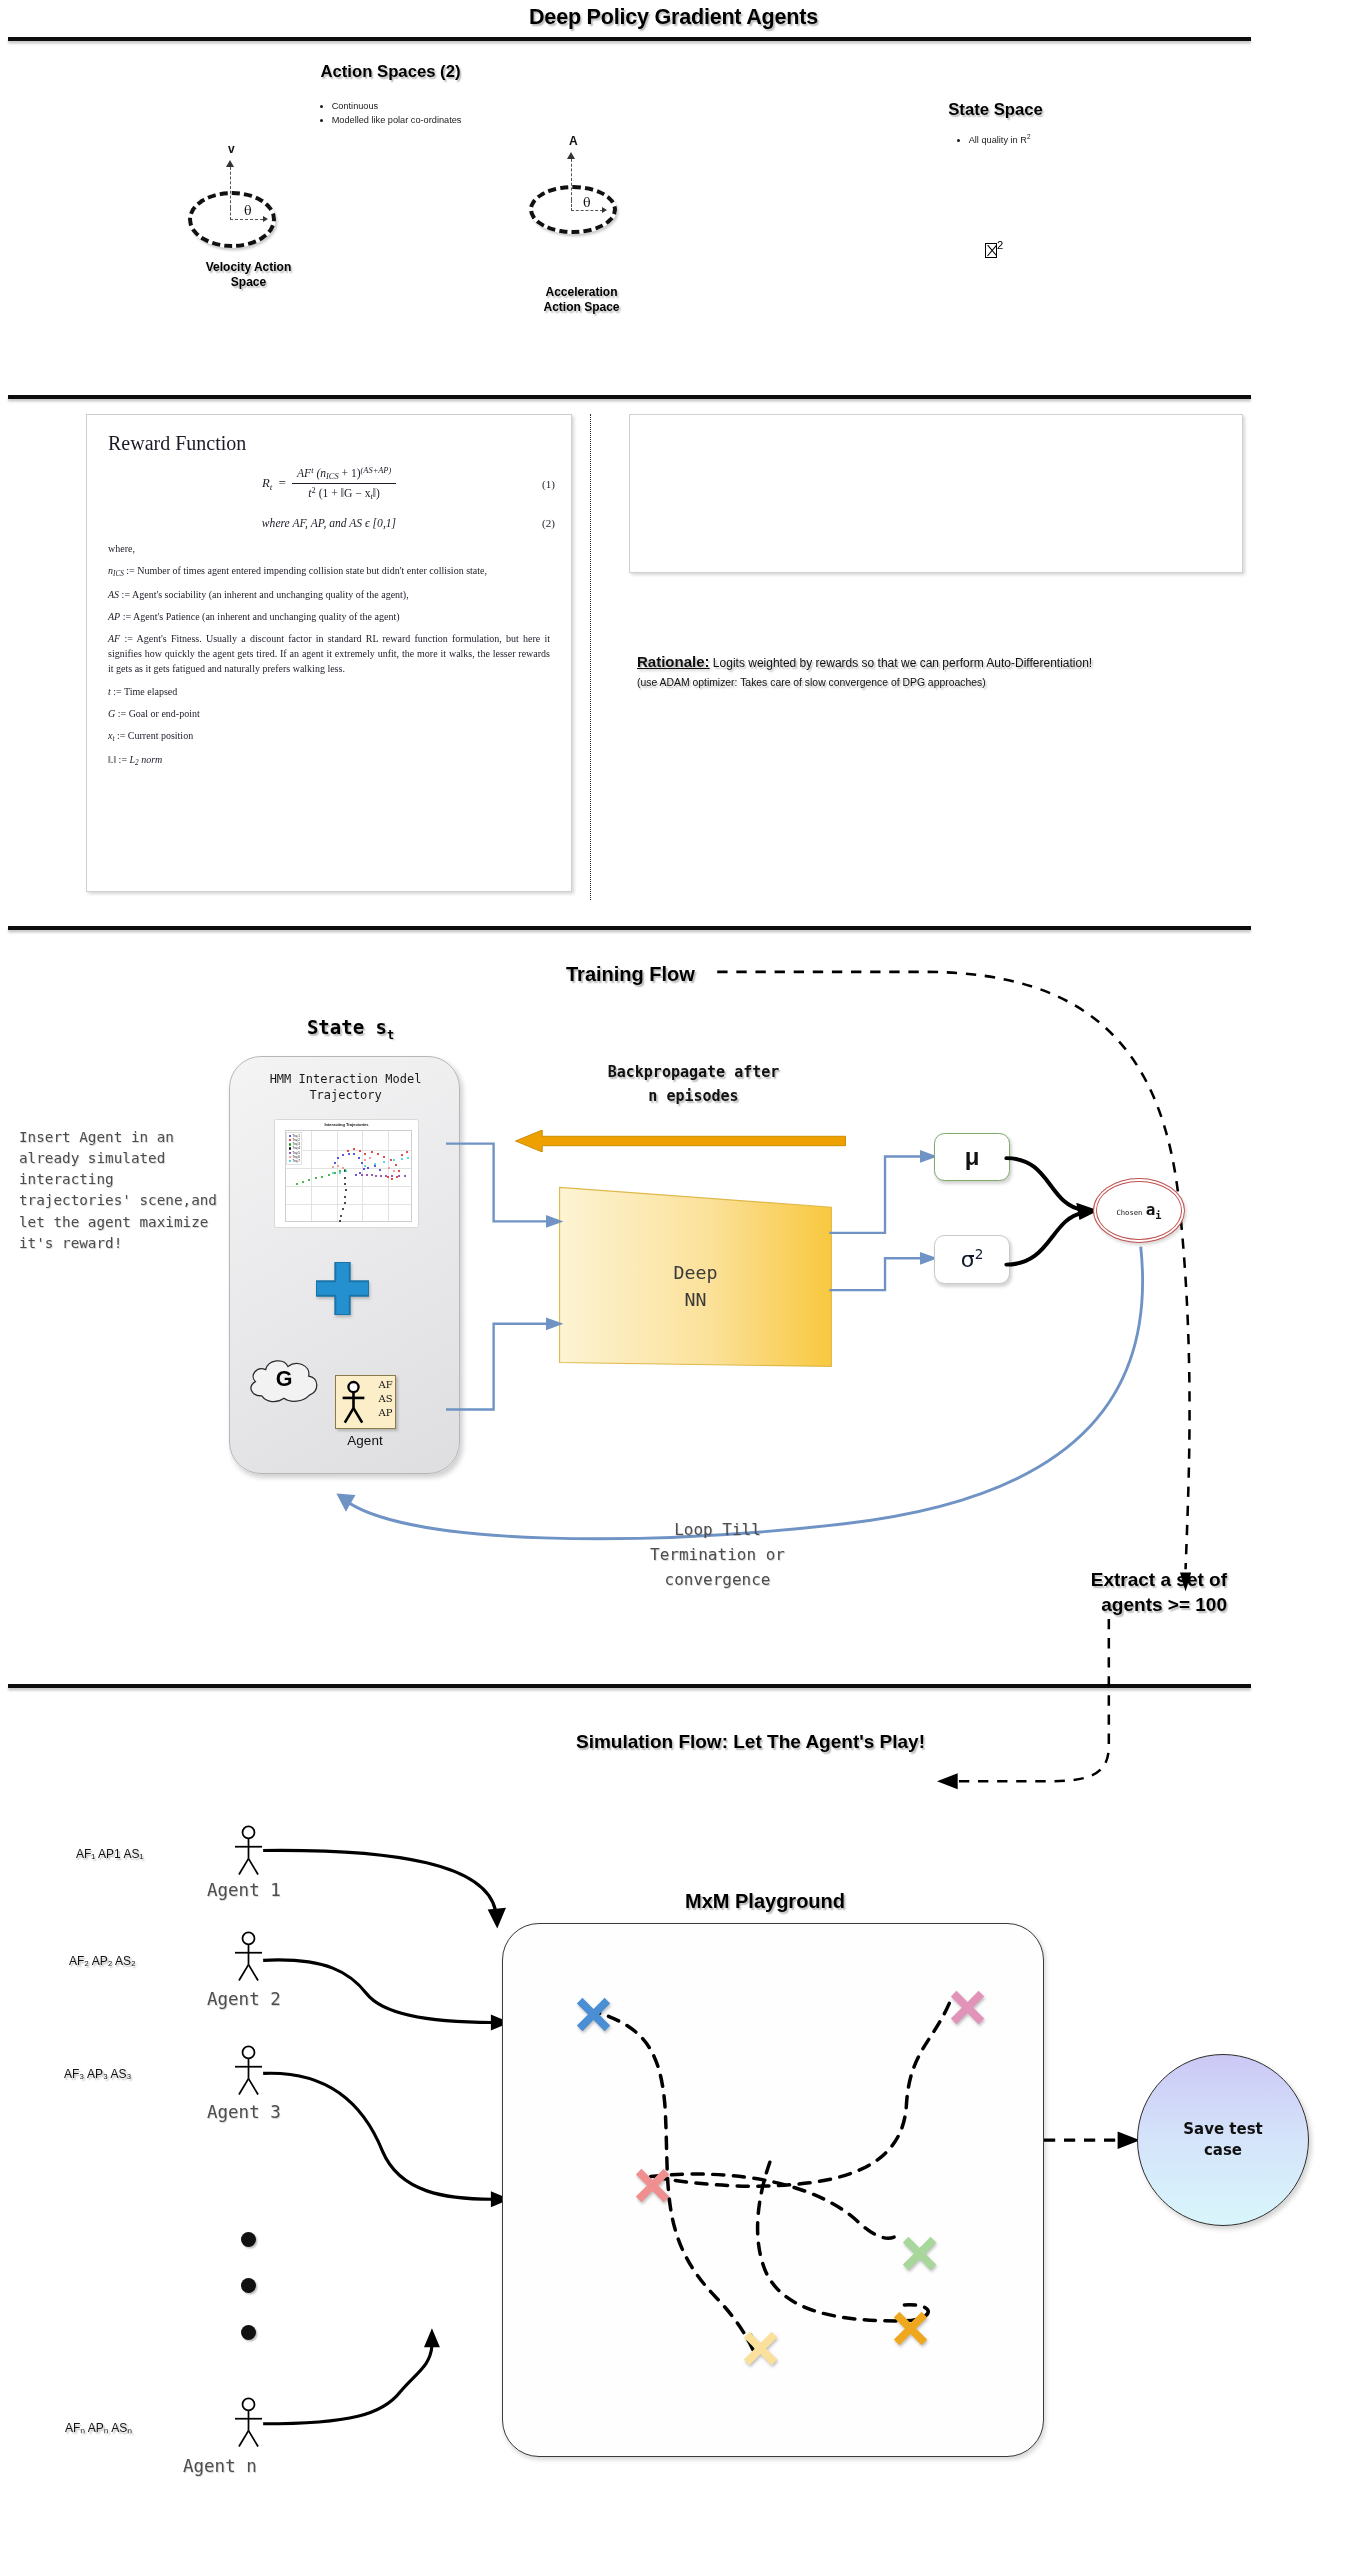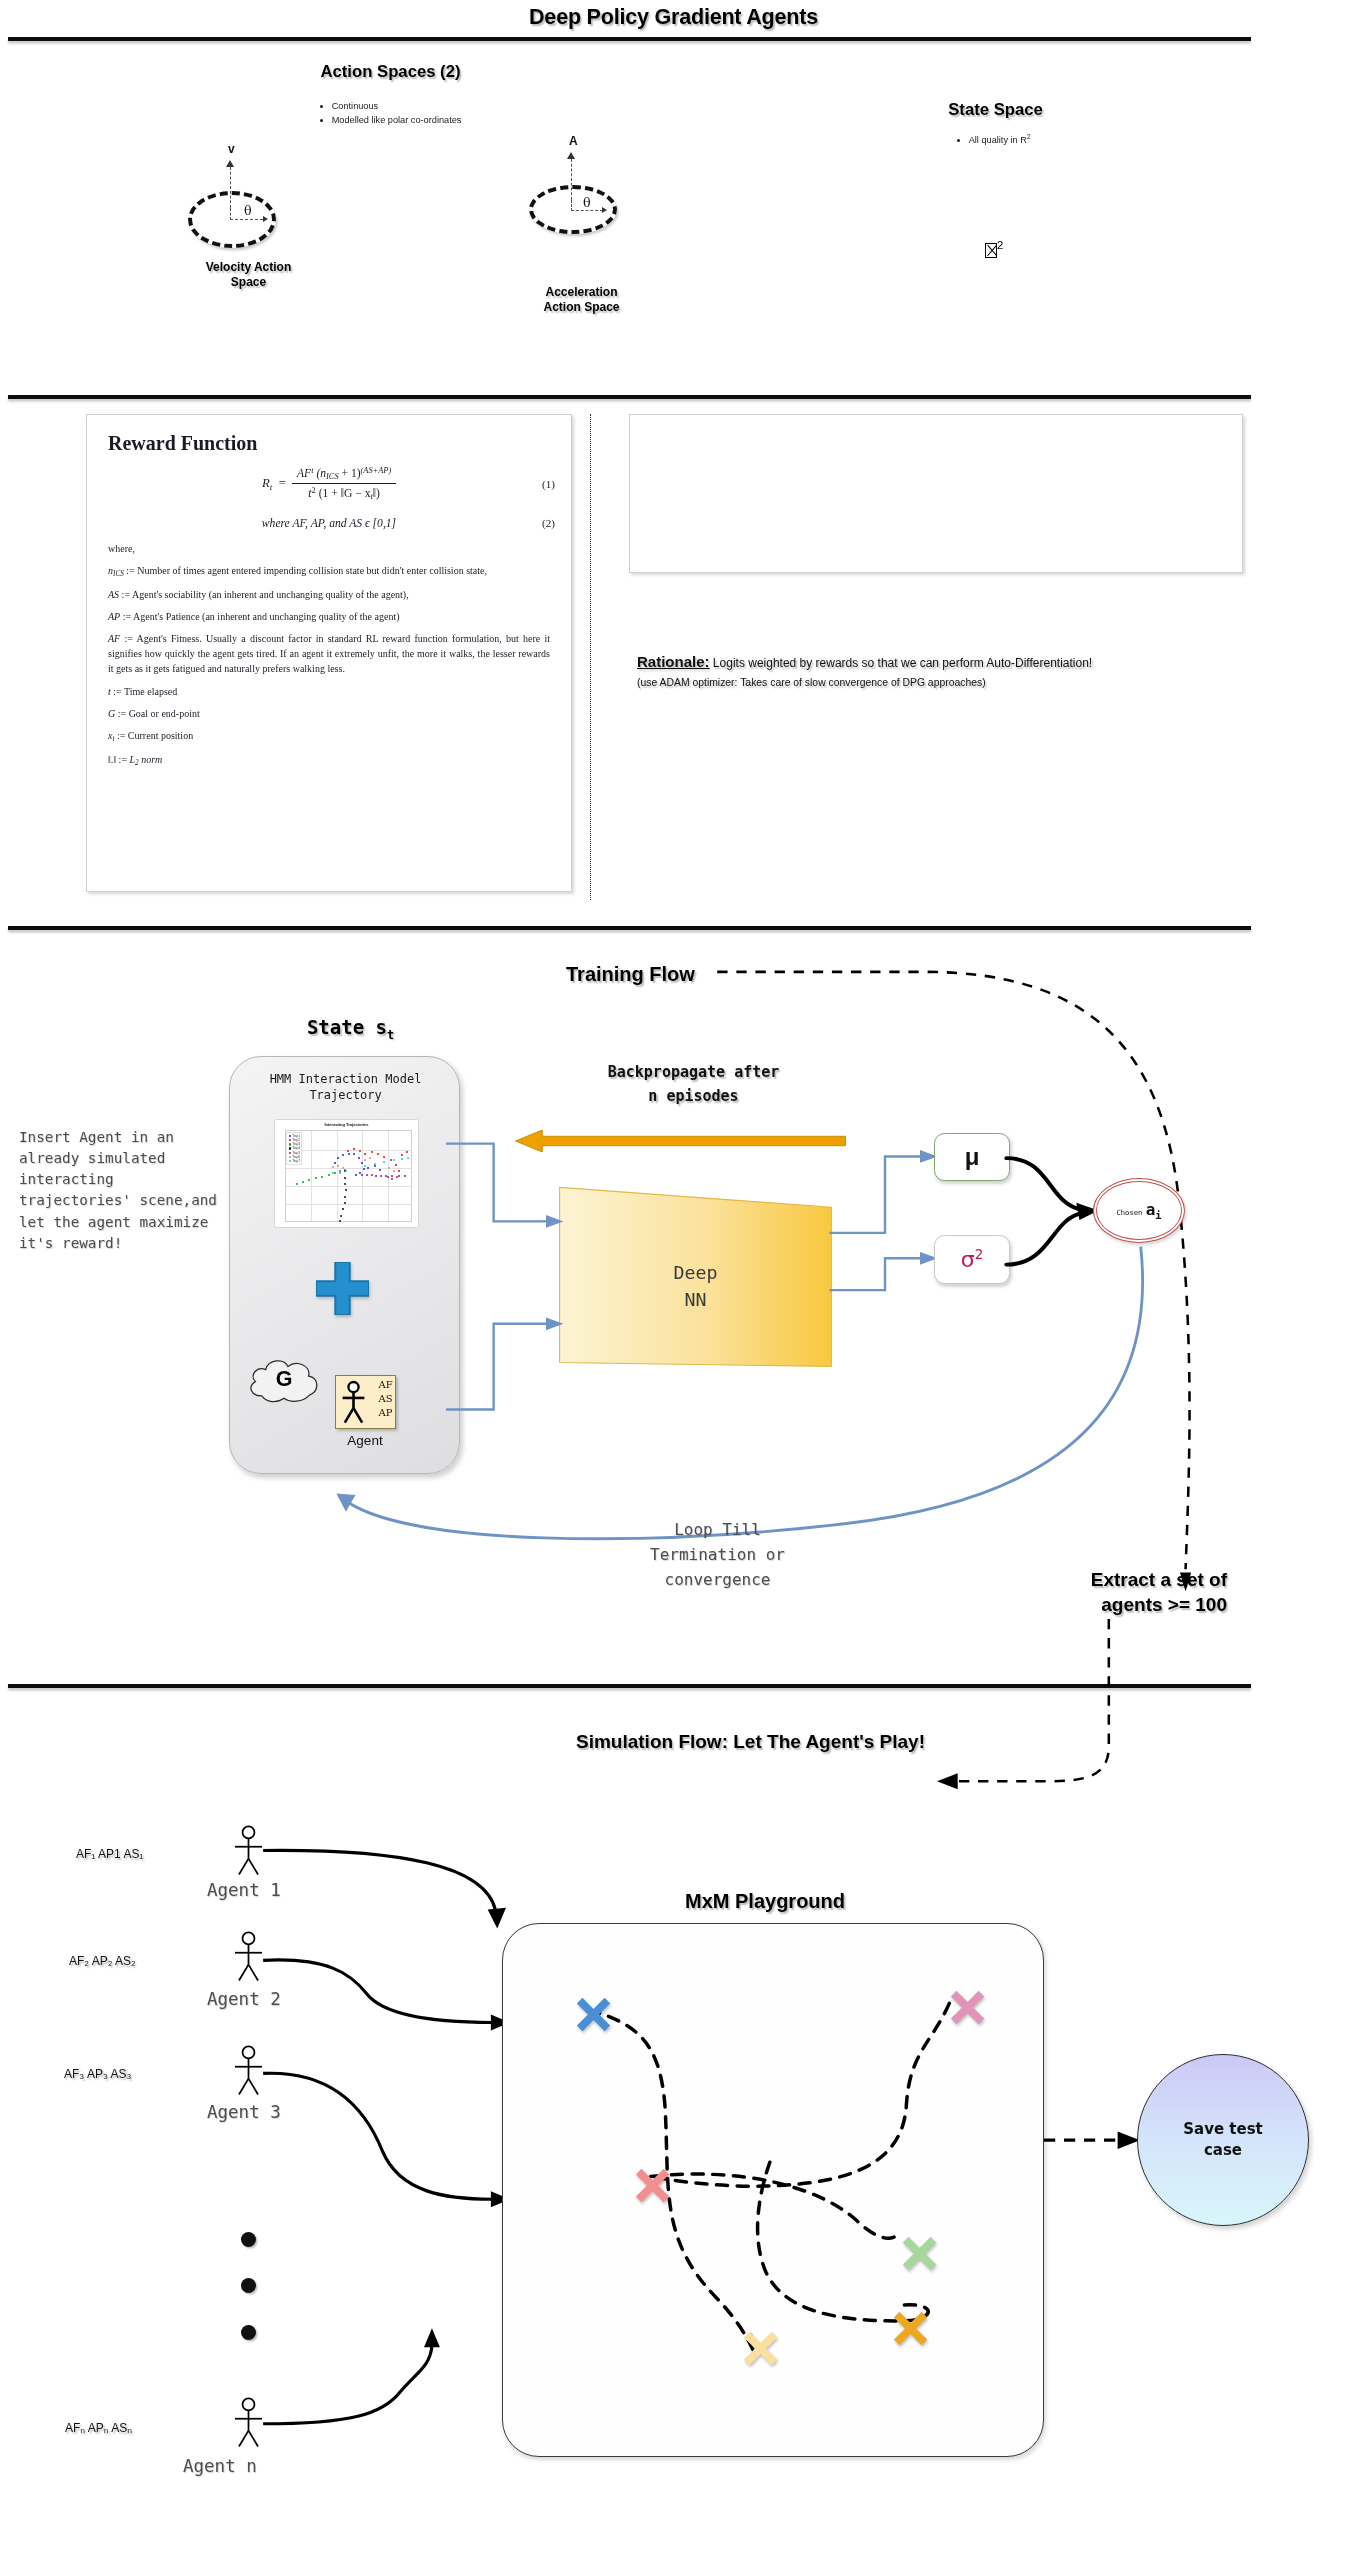--- a/index.html
+++ b/index.html
@@ -79,21 +79,21 @@
   }
 
   
   #reward-panel {
     top:414px; left:86px; width:486px; height:478px;
     background:#fff; border:0.8px solid #cfcfcf;
     box-shadow:1.6px 2.4px 3.2px rgba(0,0,0,0.16);
     padding:14.3px 21px 0 21px;
     font-family:"Liberation Serif", serif; color:#1b1b28;
   }
-  #reward-panel h2 { font-size:20px; margin:3.2px 0 11px 0; font-weight:bold; }
+  #reward-panel h2 { font-size:20px; margin:3.2px 0 11px 0; font-weight:normal; }
   .eq-row { display:flex; align-items:center; justify-content:center; position:relative; margin:9.6px 0; }
   .eq-num { position:absolute; right:-4.8px; font-size:11px; }
   .frac { display:inline-block; text-align:center; vertical-align:middle; font-size:11.6px; }
   .frac .num { display:block; padding:0 4.8px 1.6px 4.8px; border-bottom:0.9px solid #1b1b28; }
   .frac .den { display:block; padding:1.6px 4.8px 0 4.8px; }
   .mi { font-style:italic; }
   .sub { font-size:0.72em; vertical-align:-0.28em; }
   .supr { font-size:0.72em; vertical-align:0.45em; }
   #reward-defs { font-size:10px; line-height:1.5; text-align:justify; }
   #reward-defs p { margin:7.2px 0; }
@@ -198,21 +198,21 @@
   }
 
   .out-box {
     background:#fff; border-radius:10.4px;
     box-shadow:1.6px 2.4px 3.2px rgba(0,0,0,0.17);
     display:flex; align-items:center; justify-content:center;
   }
   #mu-box { top:1133px; left:934px; width:76px; height:48px; border:1.3px solid #7fa86b; }
   #mu-box span { font-size:24px; font-weight:bold; color:#111; }
   #sigma-box { top:1235px; left:934px; width:76px; height:49px; border:1.3px solid #c9c9c9; }
-  #sigma-box span { font-size:22px; color:#be185d; font-family:"DejaVu Sans", sans-serif; }
+  #sigma-box span { font-size:22px; color:#0f172a; font-family:"DejaVu Sans", sans-serif; }
 
   #chosen-circle {
     top:1178px; left:1093px; width:92px; height:65px;
     border:1.3px solid #c0504d; border-radius:50%;
     background:#fff; box-shadow:1.6px 2.4px 3.2px rgba(0,0,0,0.15);
     display:flex; align-items:center; justify-content:center;
   }
   #chosen-circle::after {
     content:""; position:absolute; left:2.4px; top:2.4px; right:2.4px; bottom:2.4px;
     border:1px solid #c0504d; border-radius:50%;

